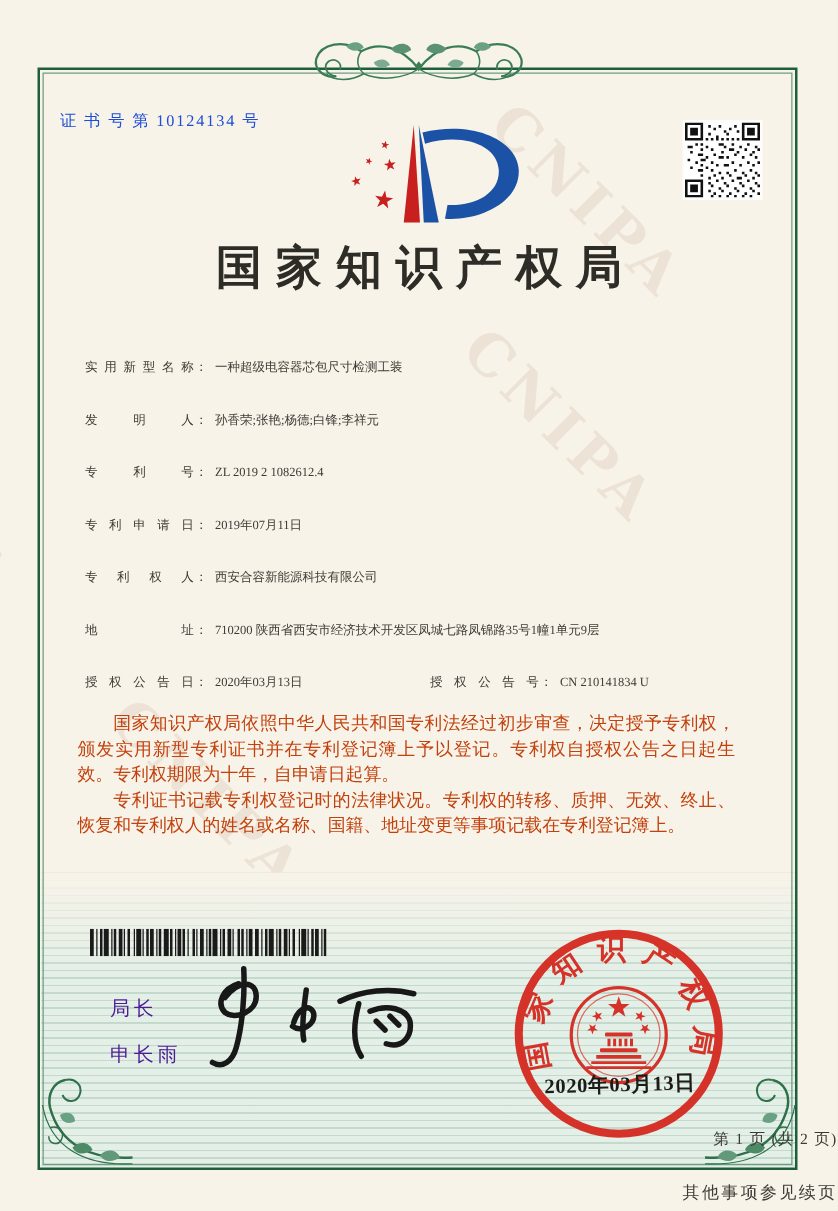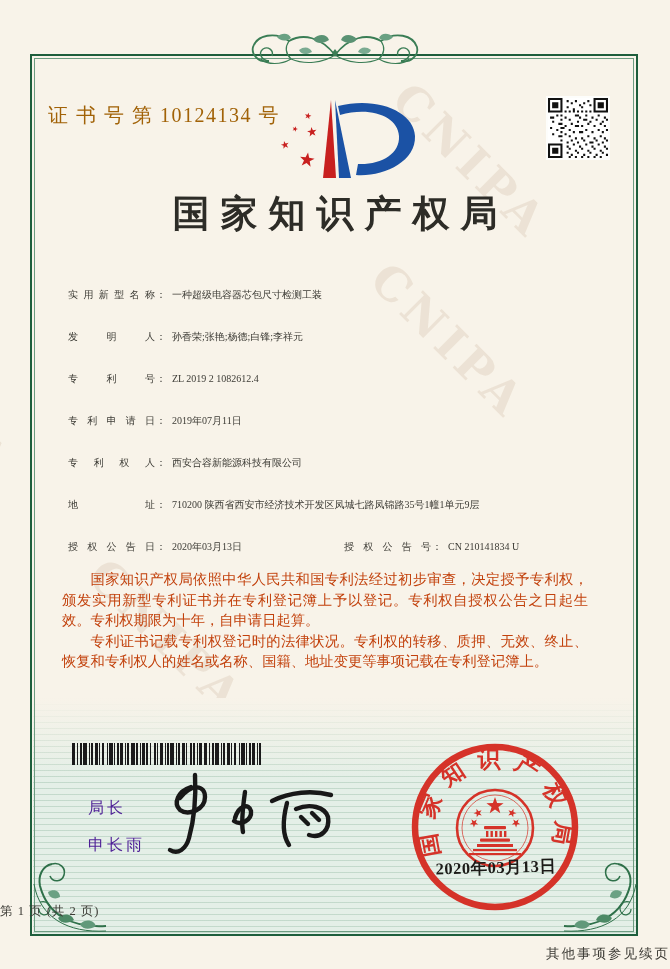--- a/index.html
+++ b/index.html
@@ -26,21 +26,21 @@
   
   .frame{position:absolute;z-index:3;left:30px;top:54px;width:608px;height:882px;
          border:2px solid #1e5e3c;box-sizing:border-box;pointer-events:none;}
   .frame::after{content:"";position:absolute;inset:2px;border:1px solid #6d9c81;}
 
   .orn-top{position:absolute;z-index:4;left:225px;top:24px;}
   .corner{position:absolute;z-index:4;}
   .corner-l{left:28px;top:858px;}
   .corner-r{left:562px;top:858px;transform:scaleX(-1);}
 
-  .cert-no{position:absolute;z-index:4;left:48px;top:102px;font-size:20px;color:#a16207;letter-spacing:1.5px;}
+  .cert-no{position:absolute;z-index:4;left:48px;top:88px;font-size:13px;color:#1d4ed8;letter-spacing:1.5px;}
   .logo{position:absolute;z-index:4;left:268px;top:94px;}
   .qr{position:absolute;z-index:4;left:546px;top:96px;background:#fdfdfb;padding:2px;}
 
   .title{position:absolute;z-index:4;left:0;right:0;top:189px;text-align:center;
          font-size:37px;font-weight:bold;color:#2d2c27;letter-spacing:11px;text-indent:11px;}
 
   .fields{position:absolute;z-index:4;left:68px;top:284px;width:534px;color:#3c3b35;}
   .field-row{display:flex;align-items:flex-start;margin-bottom:21px;font-size:10px;line-height:21px;}
   .flabel{width:87px;flex:none;text-align:justify;text-align-last:justify;}
   .colon{flex:none;margin:0 6px 0 1px;}
@@ -55,21 +55,21 @@
   .barcode{position:absolute;z-index:4;left:72px;top:743px;}
 
   .signer{position:absolute;z-index:4;left:88px;top:789px;font-family:"Liberation Sans","DejaVu Sans",sans-serif;
           font-size:16px;color:#4c1d95;letter-spacing:3px;line-height:37px;}
   .sig{position:absolute;z-index:4;left:138px;top:770px;}
 
   .seal{position:absolute;z-index:5;left:408px;top:740px;}
   .seal-date{position:absolute;z-index:6;left:406px;top:857px;width:180px;text-align:center;
              font-size:16.5px;font-weight:bold;color:#1c1b18;letter-spacing:0.5px;transform:rotate(-1.5deg);}
 
-  .pagenum{position:absolute;z-index:4;left:0;right:0;top:903px;text-align:left;
+  .pagenum{position:absolute;z-index:4;left:0;right:0;top:903px;text-align:right;
            font-size:12.5px;color:#3b3a34;letter-spacing:1px;}
   .footer-note{position:absolute;z-index:4;left:0;right:0;top:945px;text-align:right;
                font-size:13.5px;color:#3c3b35;letter-spacing:2px;}
 </style>
 </head>
 <body>
 
 <div class="page">
 
   <div class="wm wm1">CNIPA</div>

